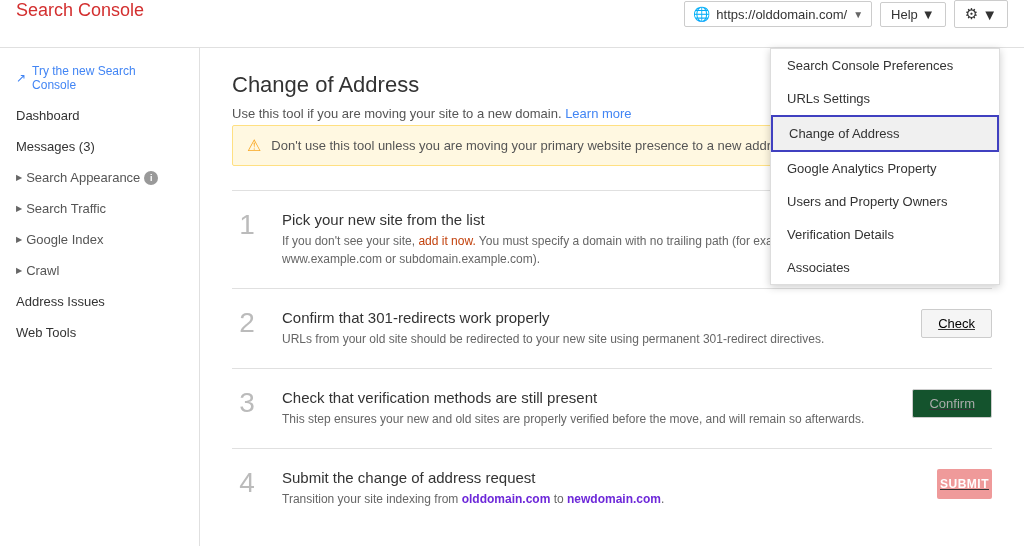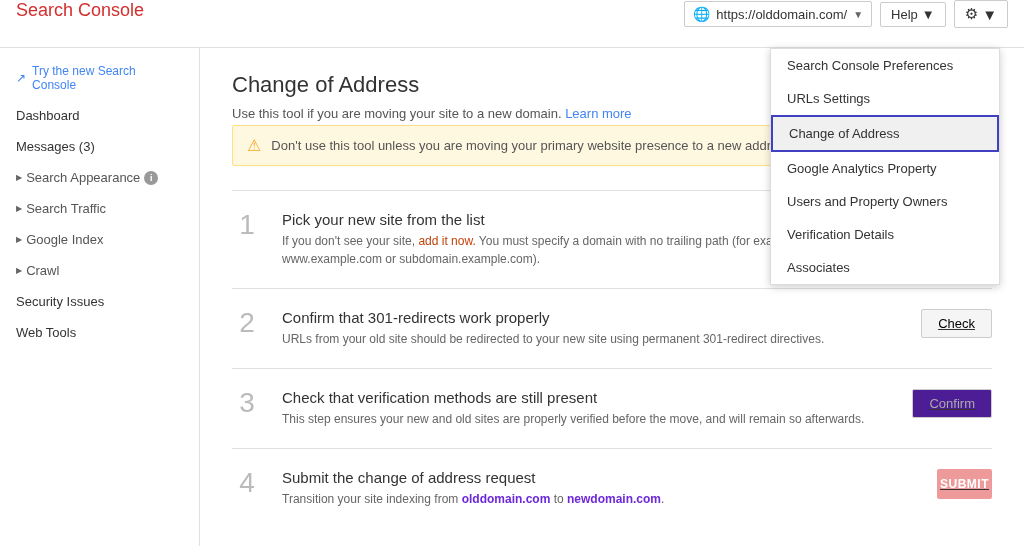--- a/index.html
+++ b/index.html
@@ -230,21 +230,21 @@
     .check-btn {
       border: 1px solid #ccc;
       background: #f5f5f5;
       padding: 6px 16px;
       cursor: pointer;
       font-size: 13px;
       border-radius: 2px;
     }
     .confirm-btn {
       border: 1px solid #ccc;
-      background: #4c1d95;
+      background: #14532d;
       padding: 6px 16px;
       cursor: pointer;
       font-size: 13px;
       border-radius: 2px;
       color: #aaa;
     }
     .submit-btn {
       background: #ef9a9a;
       border: none;
       padding: 8px 3px;
@@ -312,21 +312,21 @@
     </div>
     <div class="sidebar-section-label">
       <span class="arr">▶</span>
       <span>Google Index</span>
     </div>
     <div class="sidebar-section-label">
       <span class="arr">▶</span>
       <span>Crawl</span>
     </div>
     <div class="sidebar-item">
-      <span>Security Issues</span>
+      <span>Address Issues</span>
     </div>
     <div class="sidebar-item">
       <span>Web Tools</span>
     </div>
   </div>
 
   <div class="content">
     <h1 class="page-title">Change of Address</h1>
     <p class="page-description">
       <span>Use this tool if you are moving your site to a new domain.</span>

